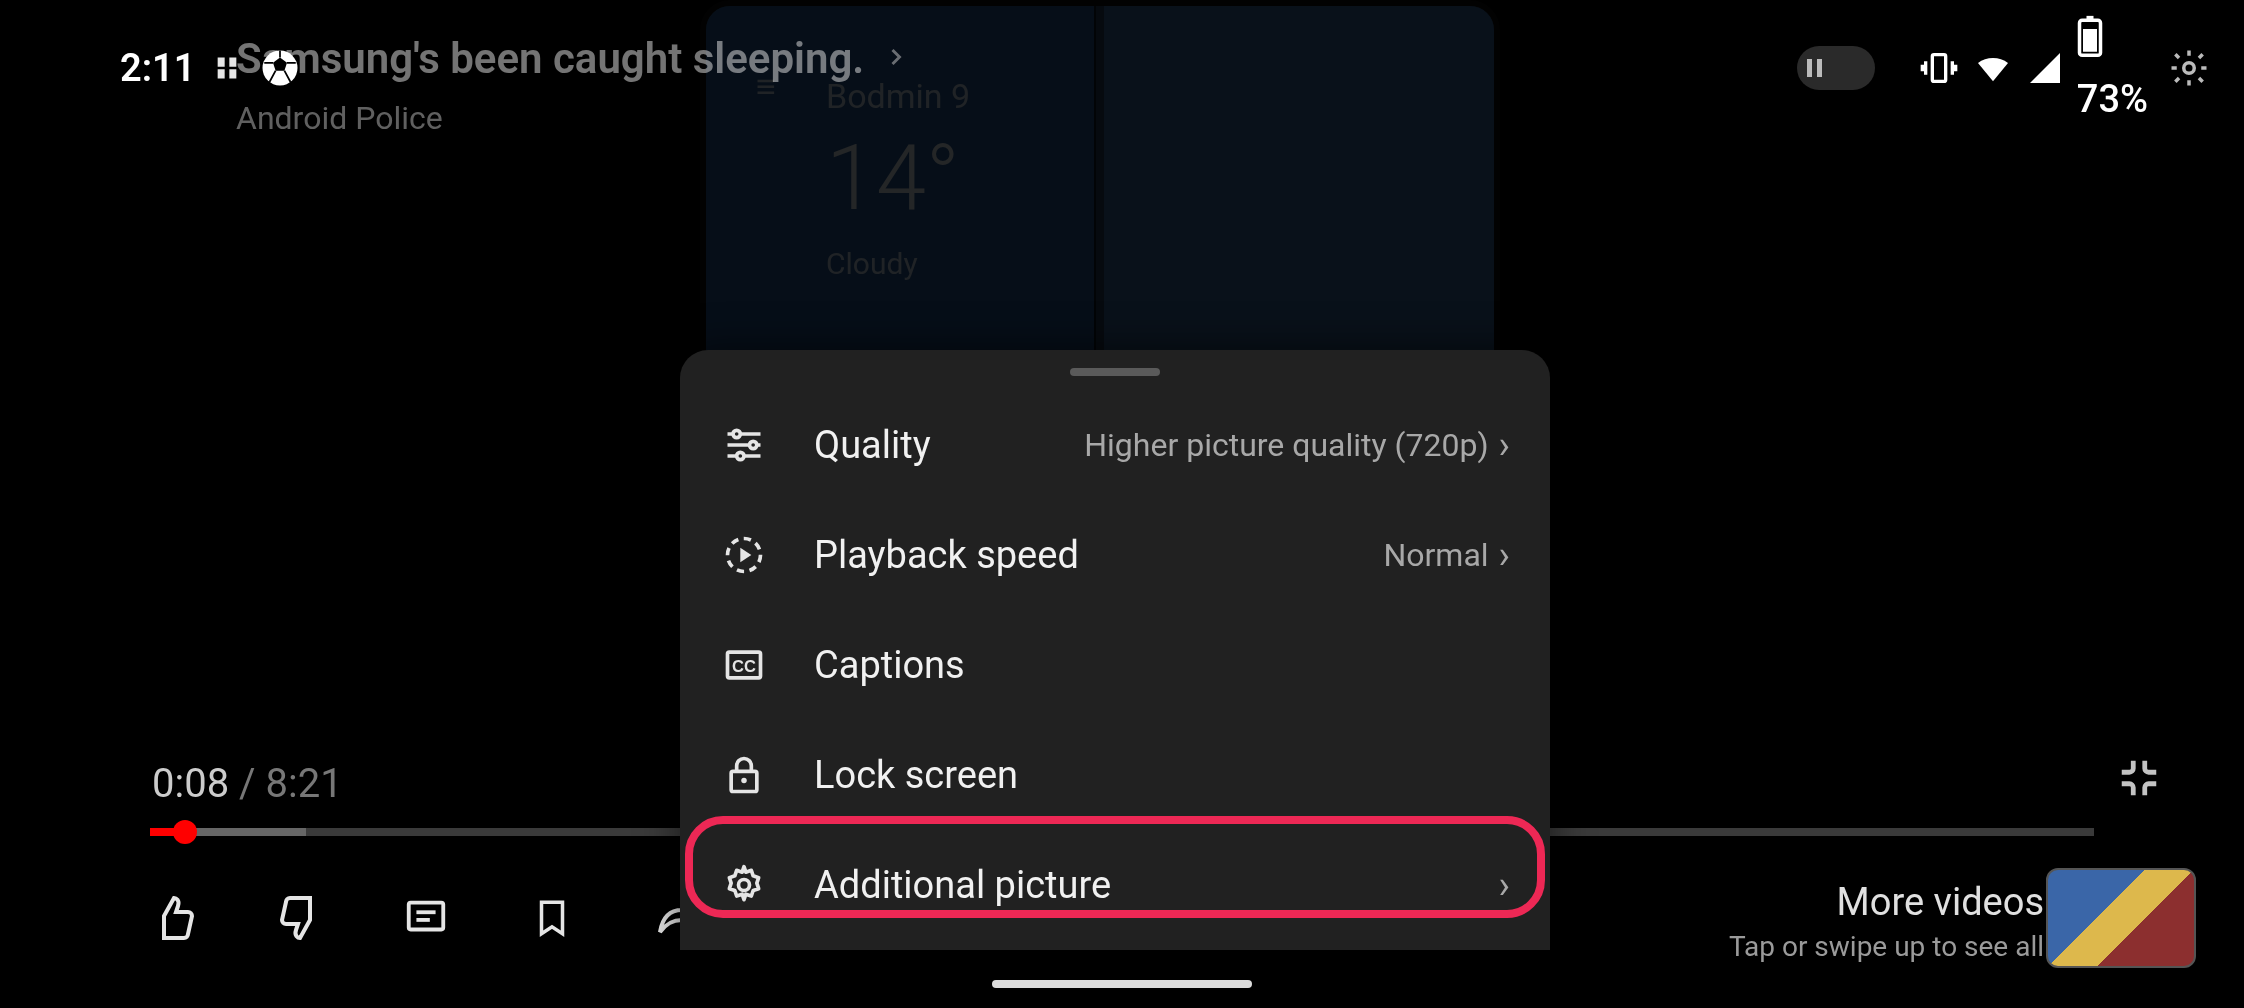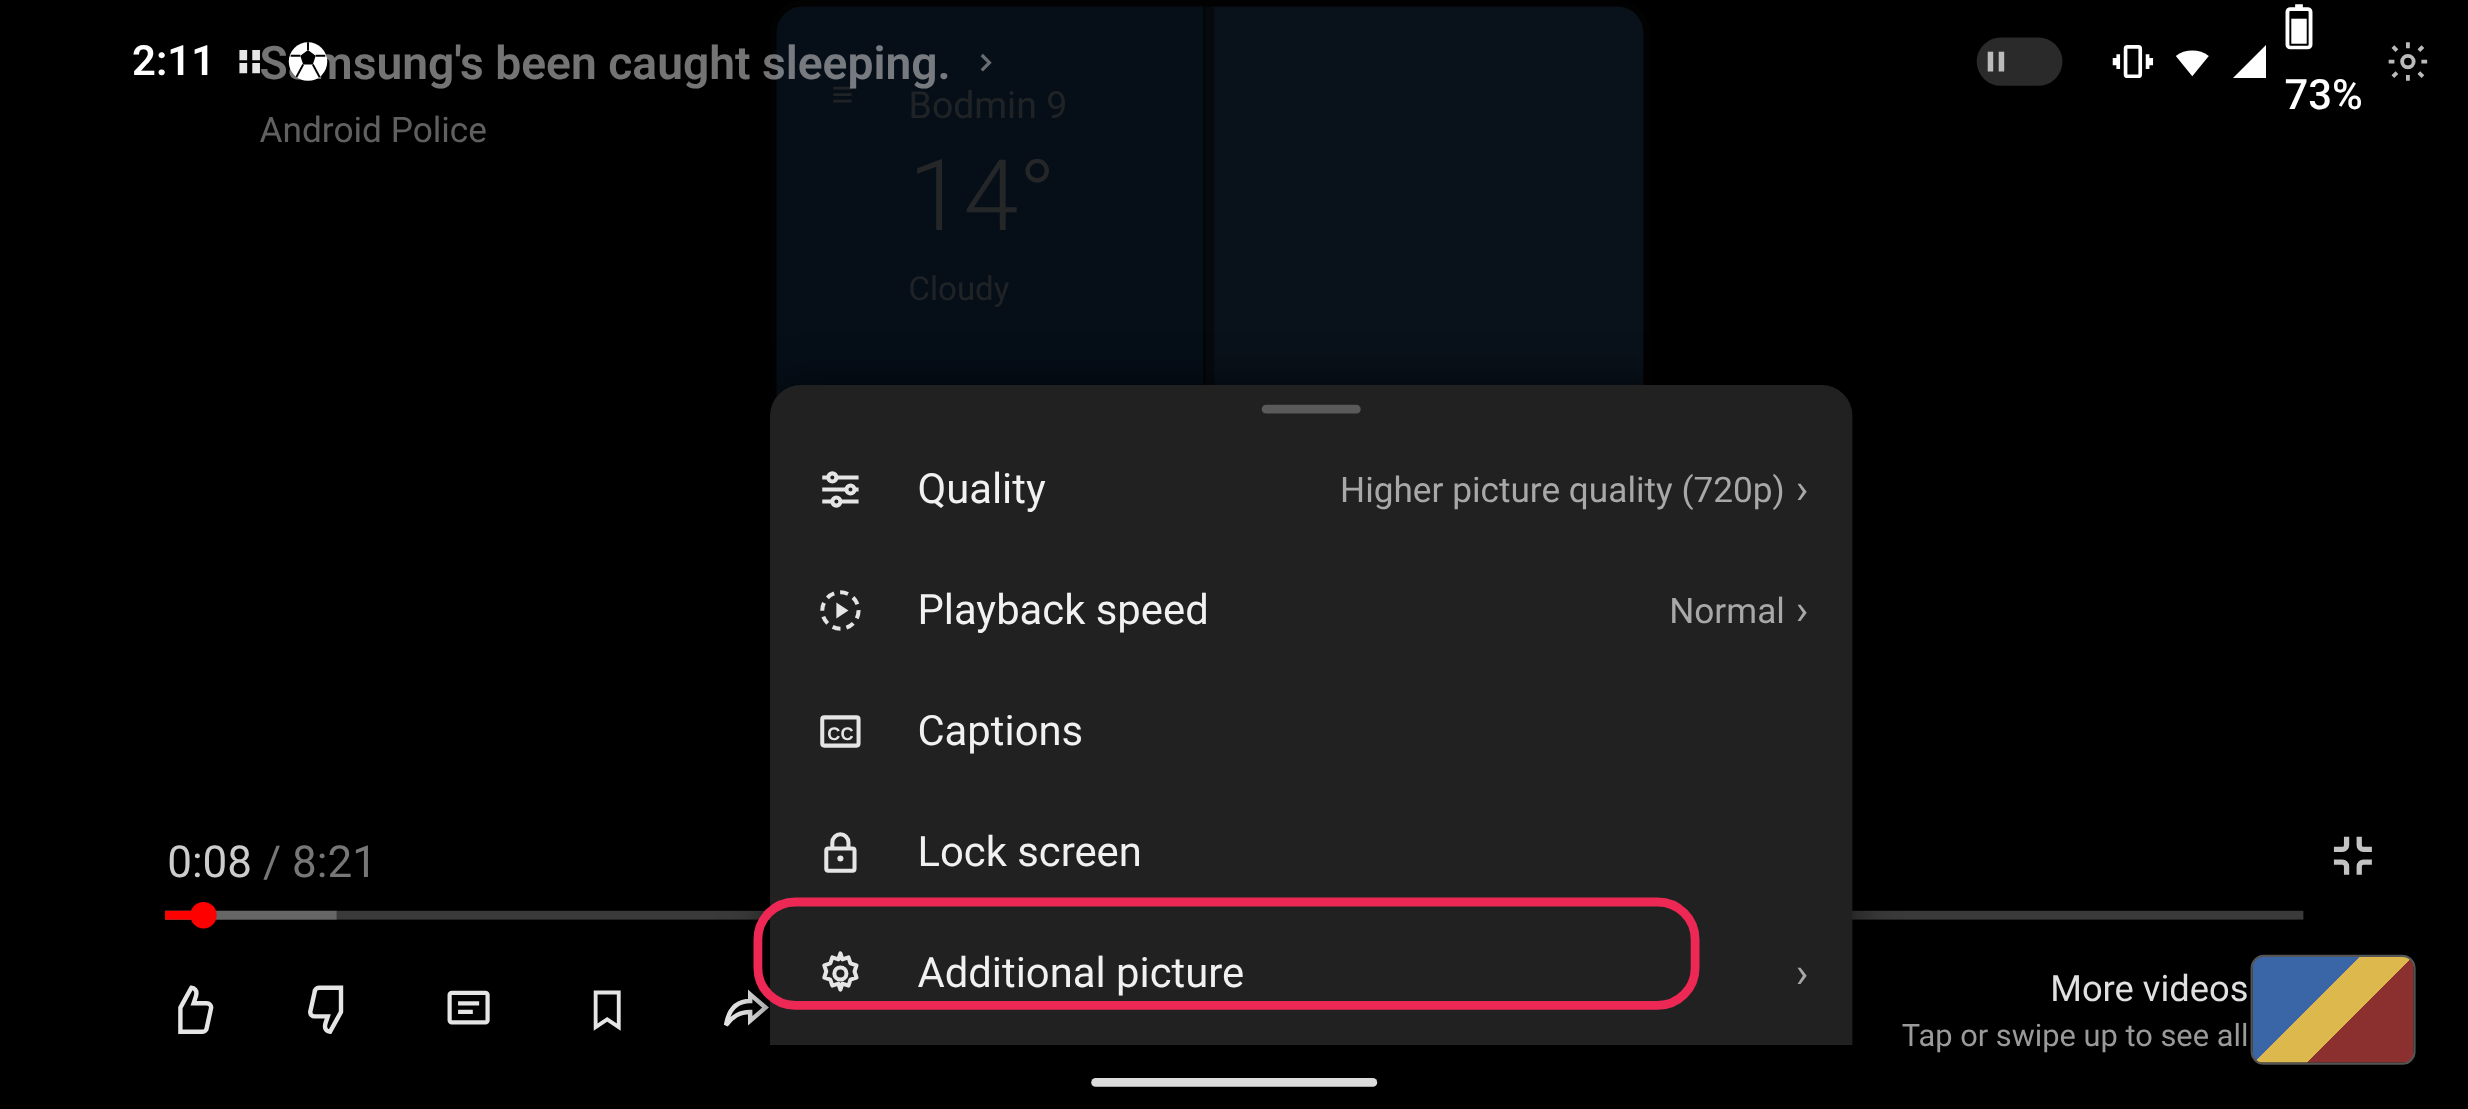--- a/index.html
+++ b/index.html
@@ -23,21 +23,21 @@
   .video-frame .temp { position:absolute; left:120px; top:120px; font-size:90px; font-weight:300; color:#e8f0fa; }
   .video-frame .loc { position:absolute; left:120px; top:70px; font-size:34px; color:#cddff1; }
   .video-frame .cond { position:absolute; left:120px; top:240px; font-size:30px; color:#cddff1; }
   .video-frame .hamburger { position:absolute; left:50px; top:60px; color:#cddff1; font-size:34px; }
 
   
   .dim-overlay { position:absolute; inset:0; background:rgba(0,0,0,0.55); }
 
   
   .statusbar {
-    position: absolute; top: 26px; left: 0; right: 0; height: 60px;
+    position: absolute; top: 38px; left: 0; right: 0; height: 60px;
     display: flex; align-items: center; justify-content: space-between;
     padding: 0 34px 0 120px;
     font-size: 38px; font-weight: 500;
   }
   .statusbar .left { display:flex; align-items:center; gap:18px; }
   .statusbar .right { display:flex; align-items:center; gap:14px; }
   .statusbar svg { display:block; }
 
   .app-icon { width:28px; height:28px; }
   .soccer { width:42px; height:42px; }
@@ -74,28 +74,28 @@
 
   
   .fs-icon { position:absolute; right:82px; top:755px; opacity:0.85; }
 
   
   .actions { position:absolute; left:146px; top:890px; display:flex; gap:70px; }
   .actions .act { width:56px; height:56px; display:flex; align-items:center; justify-content:center; color:#e5e5e5; }
 
   
   .morevids { position:absolute; right:200px; top:880px; text-align:right; }
-  .morevids .t1 { font-size:33px; color:#e0e0e0; }
+  .morevids .t1 { font-size:38px; color:#e0e0e0; }
   .morevids .t2 { font-size:28px; color:#9a9a9a; margin-top:6px; }
   .mvthumb { position:absolute; right:48px; top:868px; width:150px; height:100px; border-radius:12px;
     background: linear-gradient(135deg,#3a66a8 40%,#ddb84c 40%,#ddb84c 60%,#8c2f2f 60%); border:2px solid #555; }
 
   
   .sheet {
-    position:absolute; left:700px; top:350px; width:984px; height:600px;
+    position:absolute; left:680px; top:350px; width:870px; height:600px;
     background:#212121; border-radius:28px 28px 0 0; box-shadow:0 0 40px rgba(0,0,0,0.6);
   }
   .sheet .handle { width:90px; height:8px; background:#5a5a5a; border-radius:4px; margin:18px auto 14px; }
   .sheet .row {
     display:flex; align-items:center; height:110px; padding:0 40px 0 42px;
     font-size:38px; color:#f1f1f1;
   }
   .sheet .row .ico { width:44px; height:44px; margin-right:48px; flex-shrink:0; color:#e0e0e0; }
   .sheet .row .lbl { flex:0 0 auto; }
   .sheet .row .spacer { flex:1; }

